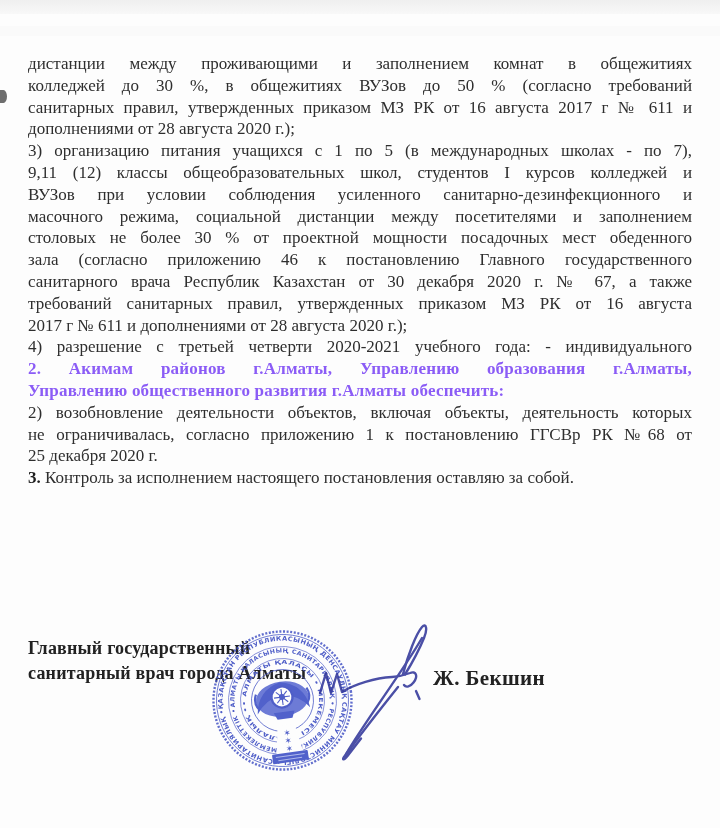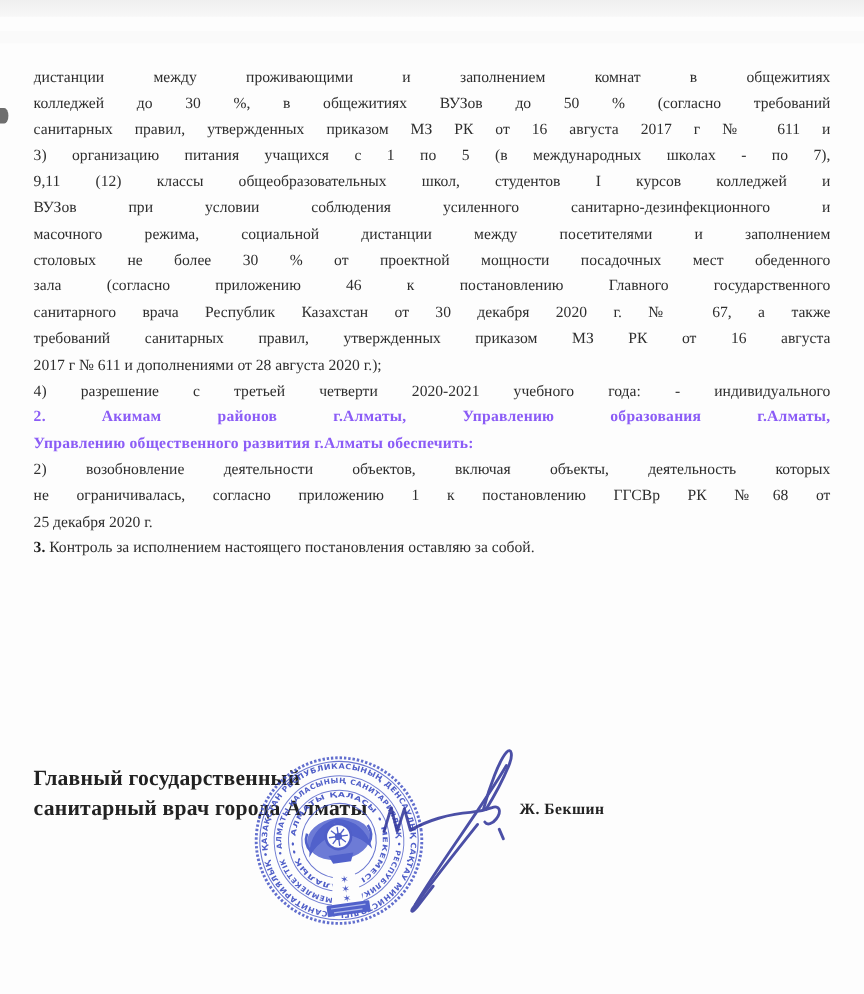--- a/index.html
+++ b/index.html
@@ -15,40 +15,40 @@
   .scan-band2{
     position:absolute;left:0;top:26px;width:720px;height:10px;
     background:#f9f9f9;opacity:.6;
   }
   .edge-speck{
     position:absolute;left:0;top:90px;width:7px;height:13px;
     background:#4a4a4a;border-radius:0 60% 60% 0;opacity:.8;
   }
   .doc-text{
     position:absolute;left:28px;top:53px;width:664px;
-    font-size:13px;line-height:21.8px;color:#2e2e2e;
+    font-size:17px;line-height:21.8px;color:#2e2e2e;
     text-rendering:optimizeLegibility;
   }
   .para{margin:0;}
   .para .line{
     text-align:justify;text-align-last:justify;
     height:21.8px;overflow:hidden;white-space:nowrap;
   }
   .para .line{white-space:normal;}
   .para .line.last{text-align-last:left;}
   .para.bold .line{font-weight:bold;color:#8b5cf6;letter-spacing:.2px;}
   .para .line b{color:#1d1d1d;}
   .sig-title{
     position:absolute;left:28px;top:636px;
     font-weight:bold;font-size:18px;line-height:24.5px;color:#222;
     z-index:1;letter-spacing:.2px;
   }
   .sig-name{
     position:absolute;left:433px;top:666px;
-    font-weight:bold;font-size:13px;color:#222;z-index:2;
+    font-weight:bold;font-size:21px;color:#222;z-index:2;
     letter-spacing:.4px;
   }
   .stamp-svg{
     position:absolute;left:209px;top:627px;width:147px;height:147px;
     z-index:3;opacity:.93;filter:blur(.3px);
   }
   .ink-svg{
     position:absolute;left:300px;top:610px;width:180px;height:190px;
     z-index:4;
   }
@@ -58,20 +58,21 @@
 
 <div class="scan-band"></div>
 <div class="scan-band2"></div>
 <div class="edge-speck"></div>
 
 <div class="doc-text">
     <div class="para">
       <div class="line">дистанции между проживающими и заполнением комнат в общежитиях</div>
       <div class="line">колледжей до 30 %, в общежитиях ВУЗов до 50 % (согласно требований</div>
       <div class="line">санитарных правил, утвержденных приказом МЗ РК от 16 августа 2017 г № 611 и</div>
+      <div class="line last">дополнениями от 28 августа 2020 г.);</div>
     </div>
     <div class="para">
       <div class="line">3) организацию питания учащихся с 1 по 5 (в международных школах - по 7),</div>
       <div class="line">9,11 (12) классы общеобразовательных школ, студентов I курсов колледжей и</div>
       <div class="line">ВУЗов при условии соблюдения усиленного санитарно-дезинфекционного и</div>
       <div class="line">масочного режима, социальной дистанции между посетителями и заполнением</div>
       <div class="line">столовых не более 30 % от проектной мощности посадочных мест обеденного</div>
       <div class="line">зала (согласно приложению 46 к постановлению Главного государственного</div>
       <div class="line">санитарного врача Республик Казахстан от 30 декабря 2020 г. № 67, а также</div>
       <div class="line">требований санитарных правил, утвержденных приказом МЗ РК от 16 августа</div>

